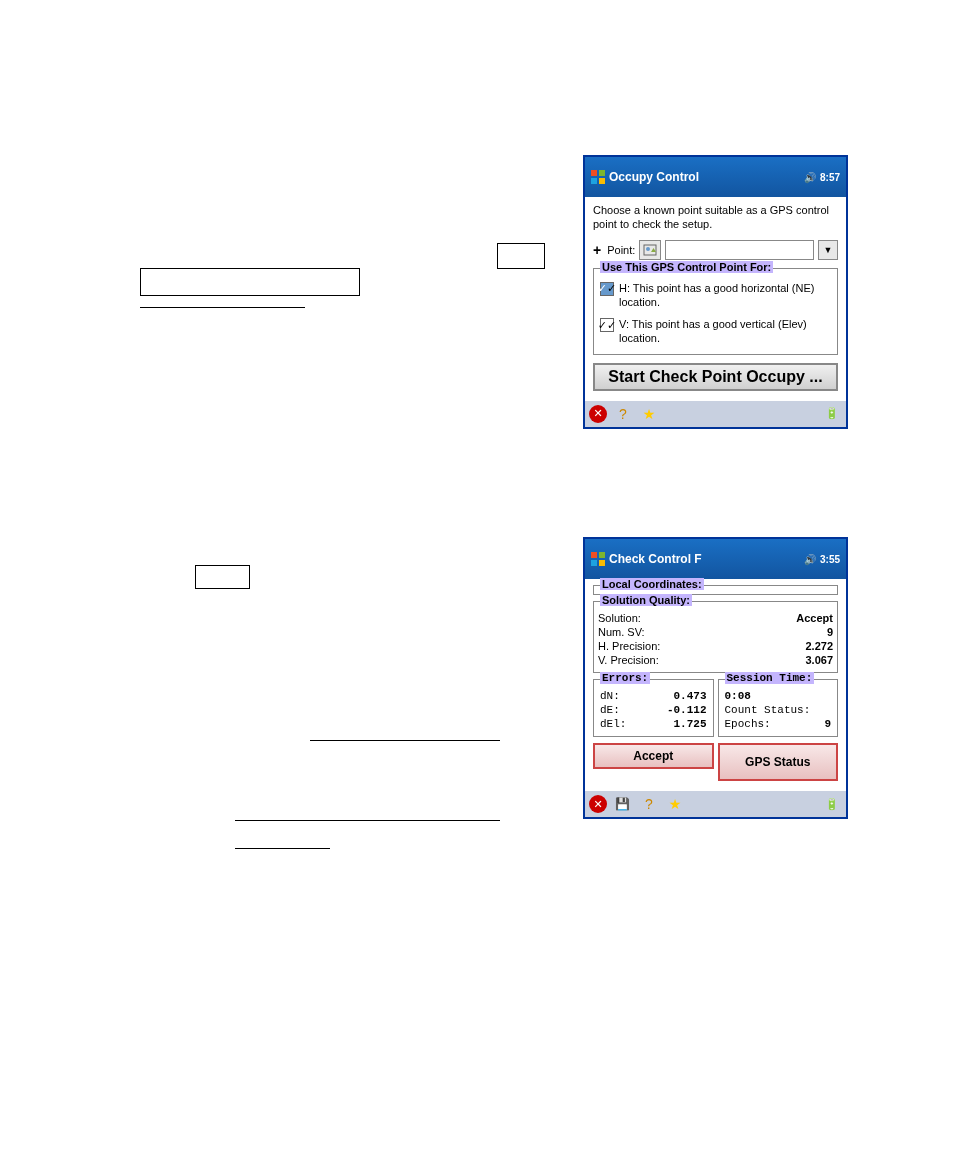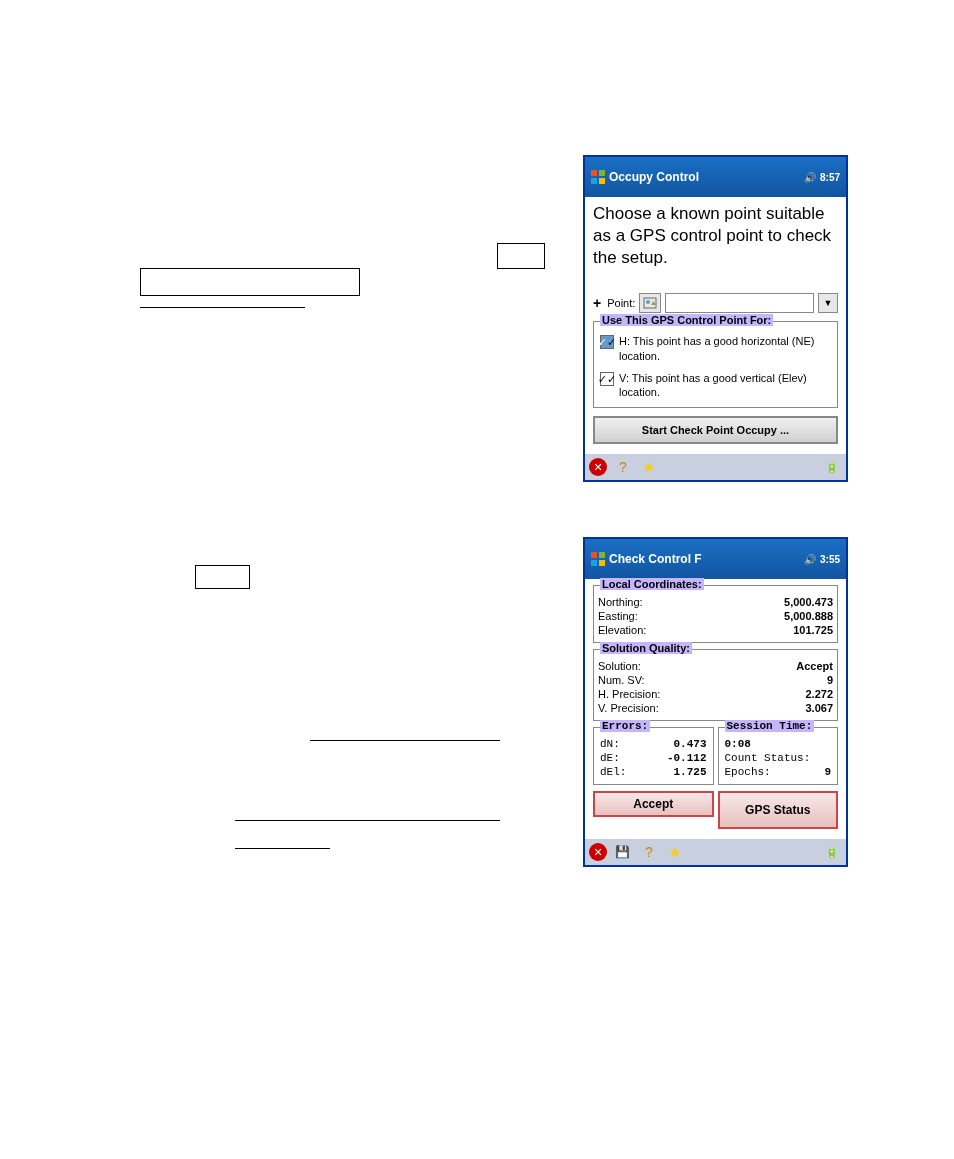--- a/index.html
+++ b/index.html
@@ -76,22 +76,22 @@
       align-items: center;
       gap: 3px;
       font-size: 10px;
     }
     .dialog-body {
       padding: 6px 8px;
       font-size: 11px;
       color: #000;
     }
     .dialog-desc {
-      font-size: 17px;
-      margin-bottom: 24px;
+      font-size: 11px;
+      margin-bottom: 8px;
       line-height: 1.3;
     }
     .point-row {
       display: flex;
       align-items: center;
       margin-bottom: 8px;
       gap: 4px;
       font-size: 11px;
     }
     .point-plus {
@@ -166,21 +166,21 @@
       color: #000;
     }
     .cb-checked-bg {
       background: #6699cc;
     }
     .start-btn {
       width: 100%;
       height: 28px;
       background: linear-gradient(to bottom, #f0f0f0, #d0d0d0);
       border: 2px solid #888;
-      font-size: 11px;
+      font-size: 16px;
       font-weight: bold;
       color: #000;
       cursor: pointer;
       margin-bottom: 4px;
     }
     .dialog-footer {
       background: #c8d0e0;
       display: flex;
       align-items: center;
       padding: 2px 4px;
@@ -414,34 +414,20 @@
     <div class="titlebar-status-icons">
       <span>🔊</span>
       <span>3:55</span>
     </div>
   </div>
 
   <div class="dialog-body">
 
     <div class="section-box">
       <span class="group-legend">Local Coordinates:</span>
-      <div style="margin-top:6px;">
-        <div class="coord-row">
-          <span class="coord-label">Northing:</span>
-          <span class="coord-value">5,000.473</span>
-        </div>
-        <div class="coord-row">
-          <span class="coord-label">Easting:</span>
-          <span class="coord-value">5,000.888</span>
-        </div>
-        <div class="coord-row">
-          <span class="coord-label">Elevation:</span>
-          <span class="coord-value">101.725</span>
-        </div>
-      </div>
     </div>
 
     <div class="section-box">
       <span class="group-legend">Solution Quality:</span>
       <div style="margin-top:6px;">
         <div class="quality-row">
           <span>Solution:</span>
           <span style="font-weight:bold;">Accept</span>
         </div>
         <div class="quality-row">

